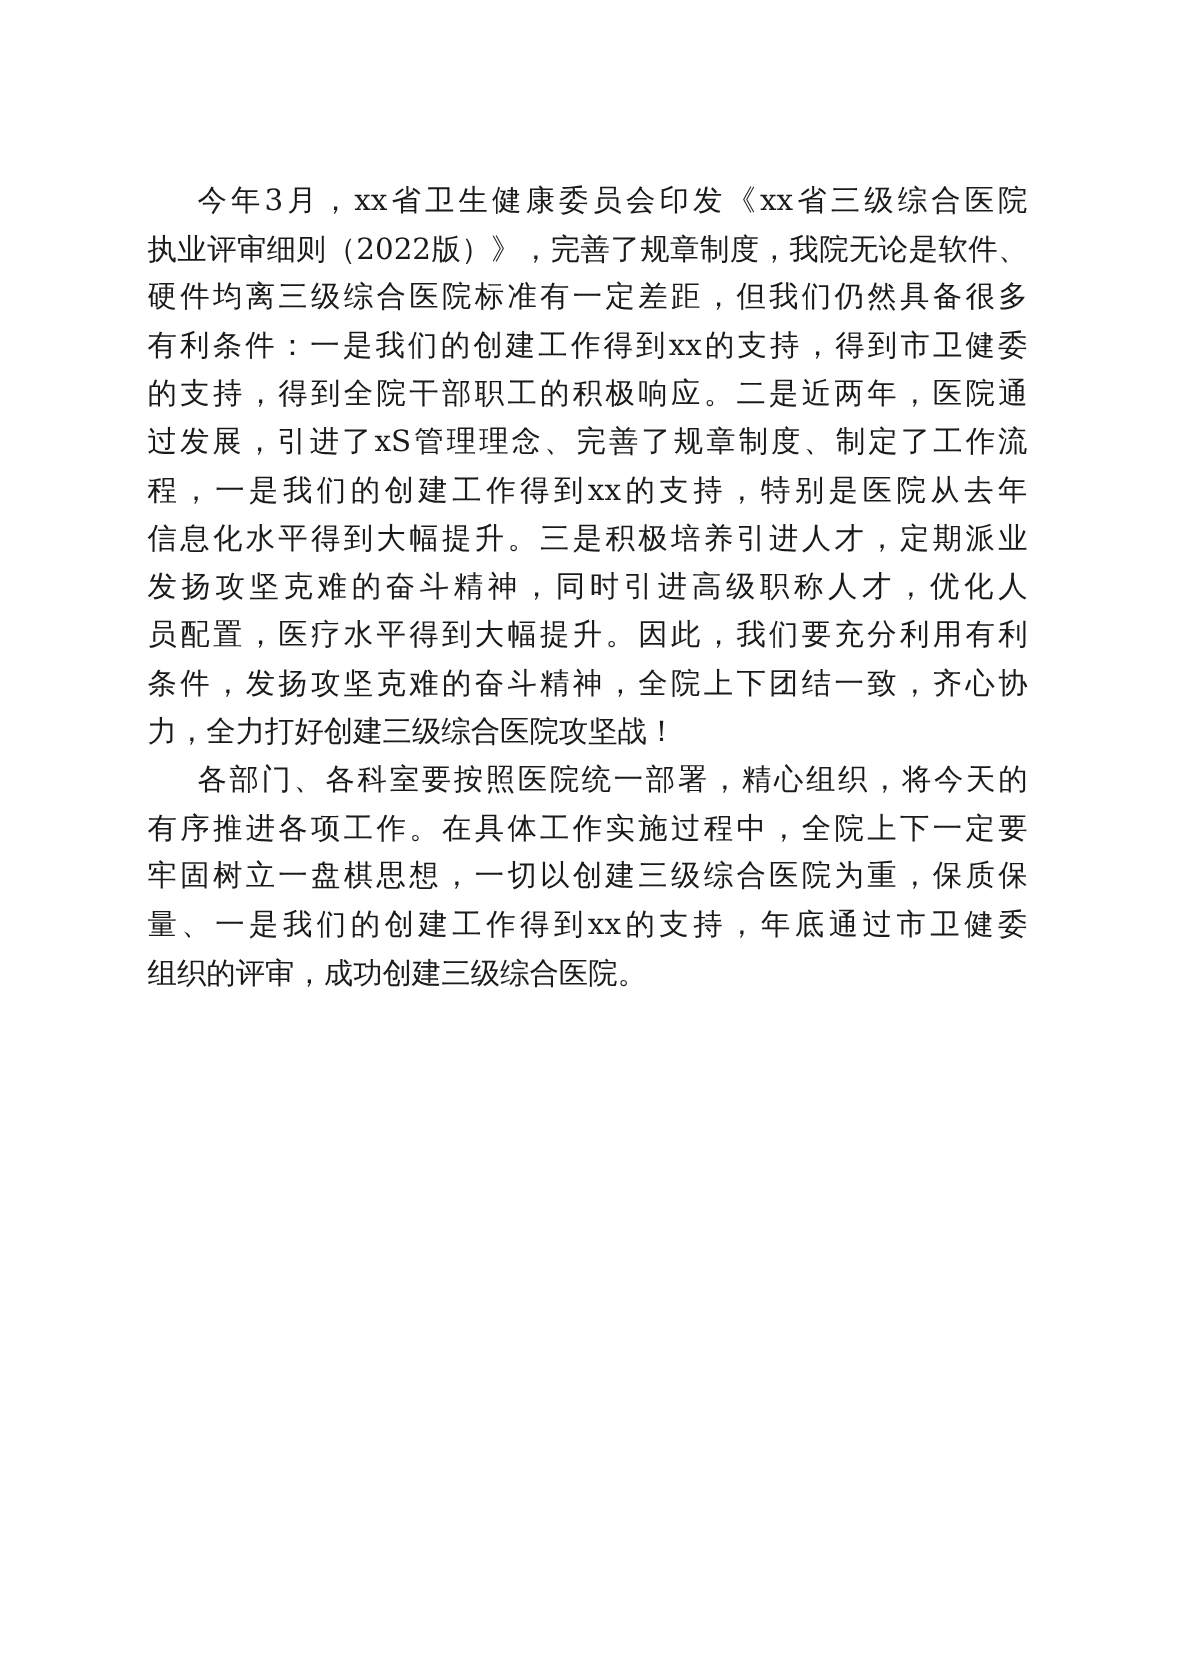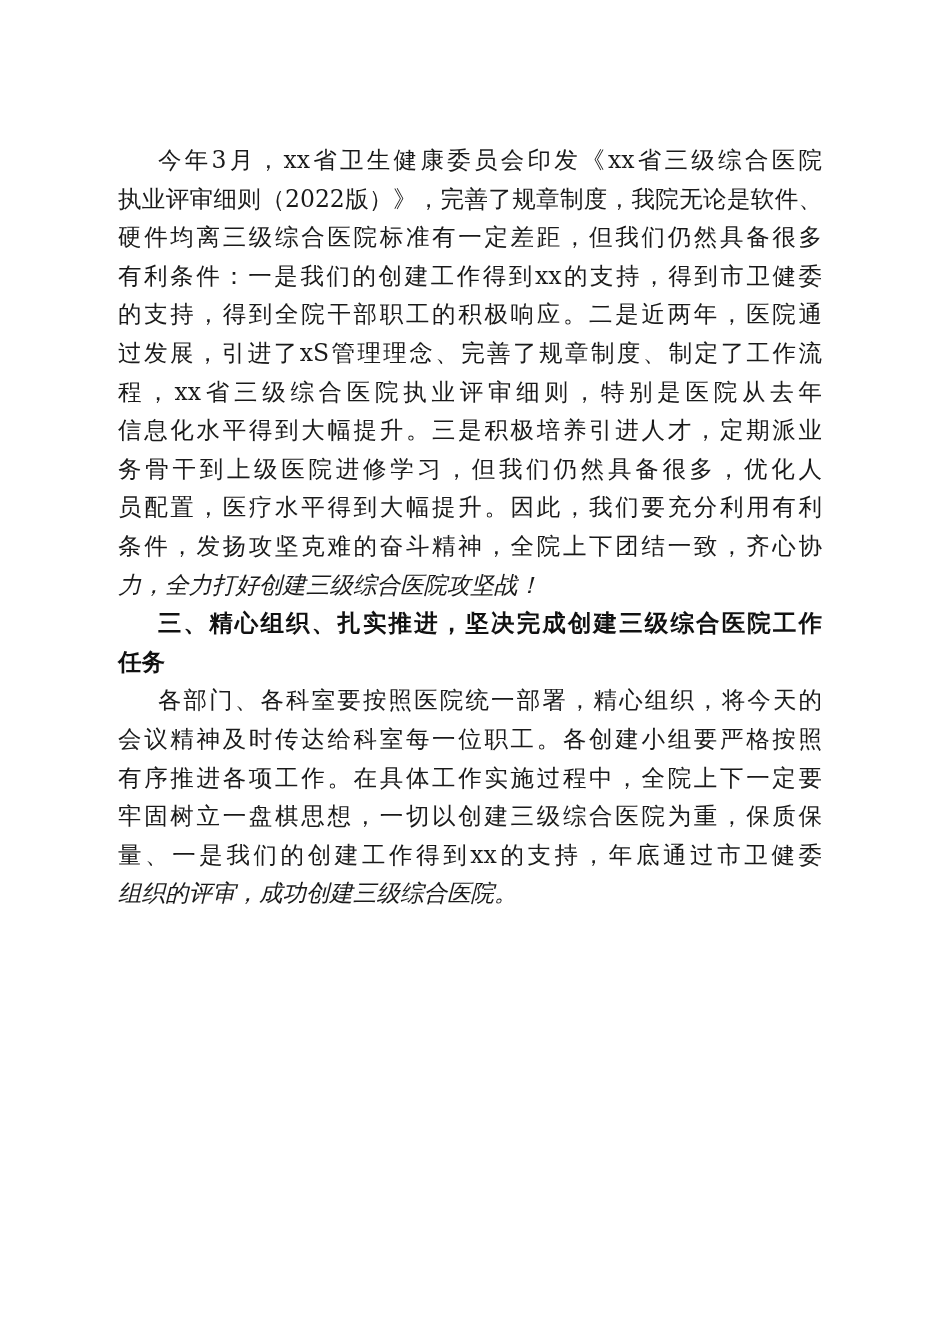--- a/index.html
+++ b/index.html
@@ -35,21 +35,20 @@
       font-family: "DejaVu Serif", "Liberation Serif", serif;
       font-size: 23.5px;
       color: #1a1a1a;
       white-space: nowrap;
       text-align: justify;
       text-align-last: justify;
       letter-spacing: 0;
     }
     .line.last {
       text-align-last: left;
-      font-style: italic;
     }
     .line.indent {
       padding-left: 40px;
     }
     .heading-line {
       display: block;
       height: 38.6px;
       line-height: 38.6px;
       font-family: "DejaVu Sans", "Liberation Sans", sans-serif;
       font-weight: bold;
@@ -73,36 +72,31 @@
 <div class="page">
   <div class="content">
 
     <div class="paragraph">
       <span class="line indent">今年3月，xx省卫生健康委员会印发《xx省三级综合医院</span>
       <span class="line">执业评审细则（2022版）》，完善了规章制度，我院无论是软件、</span>
       <span class="line">硬件均离三级综合医院标准有一定差距，但我们仍然具备很多</span>
       <span class="line">有利条件：一是我们的创建工作得到xx的支持，得到市卫健委</span>
       <span class="line">的支持，得到全院干部职工的积极响应。二是近两年，医院通</span>
       <span class="line">过发展，引进了xS管理理念、完善了规章制度、制定了工作流</span>
-      <span class="line">程，xx省三级综合医院执业评审细则，特别是医院从去年</span>
+      <span class="line">程，一是我们的创建工作得到xx的支持，特别是医院从去年</span>
       <span class="line">信息化水平得到大幅提升。三是积极培养引进人才，定期派业</span>
-      <span class="line">务骨干到上级医院进修学习，但我们仍然具备很多，优化人</span>
+      <span class="line">发扬攻坚克难的奋斗精神，同时引进高级职称人才，优化人</span>
       <span class="line">员配置，医疗水平得到大幅提升。因此，我们要充分利用有利</span>
       <span class="line">条件，发扬攻坚克难的奋斗精神，全院上下团结一致，齐心协</span>
       <span class="line last">力，全力打好创建三级综合医院攻坚战！</span>
     </div>
 
-    <div class="paragraph">
-      <span class="heading-line indent">三、精心组织、扎实推进，坚决完成创建三级综合医院工作</span>
-      <span class="heading-line last">任务</span>
-    </div>
 
     <div class="paragraph">
       <span class="line indent">各部门、各科室要按照医院统一部署，精心组织，将今天的</span>
-      <span class="line">会议精神及时传达给科室每一位职工。各创建小组要严格按照</span>
       <span class="line">有序推进各项工作。在具体工作实施过程中，全院上下一定要</span>
       <span class="line">牢固树立一盘棋思想，一切以创建三级综合医院为重，保质保</span>
       <span class="line">量、一是我们的创建工作得到xx的支持，年底通过市卫健委</span>
       <span class="line last">组织的评审，成功创建三级综合医院。</span>
     </div>
 
   </div>
 </div>
 
 </body></html>

